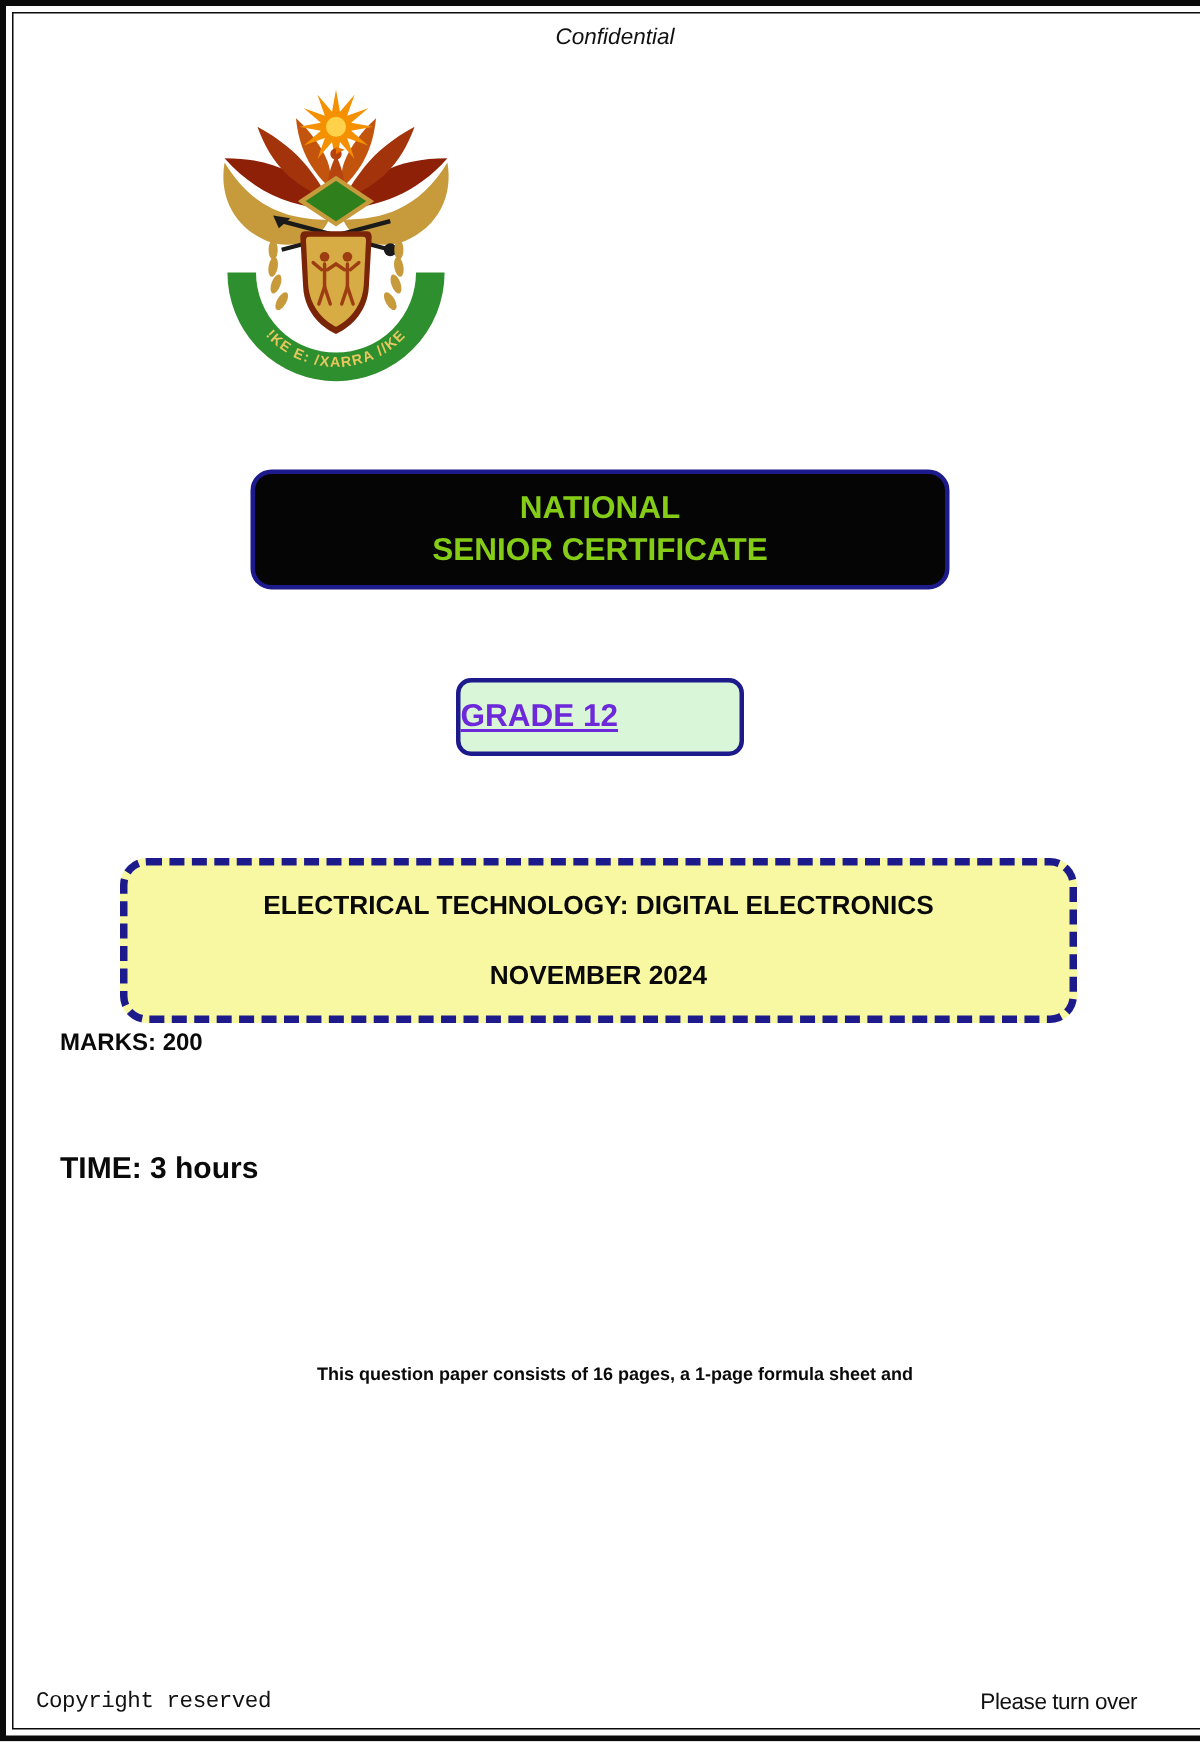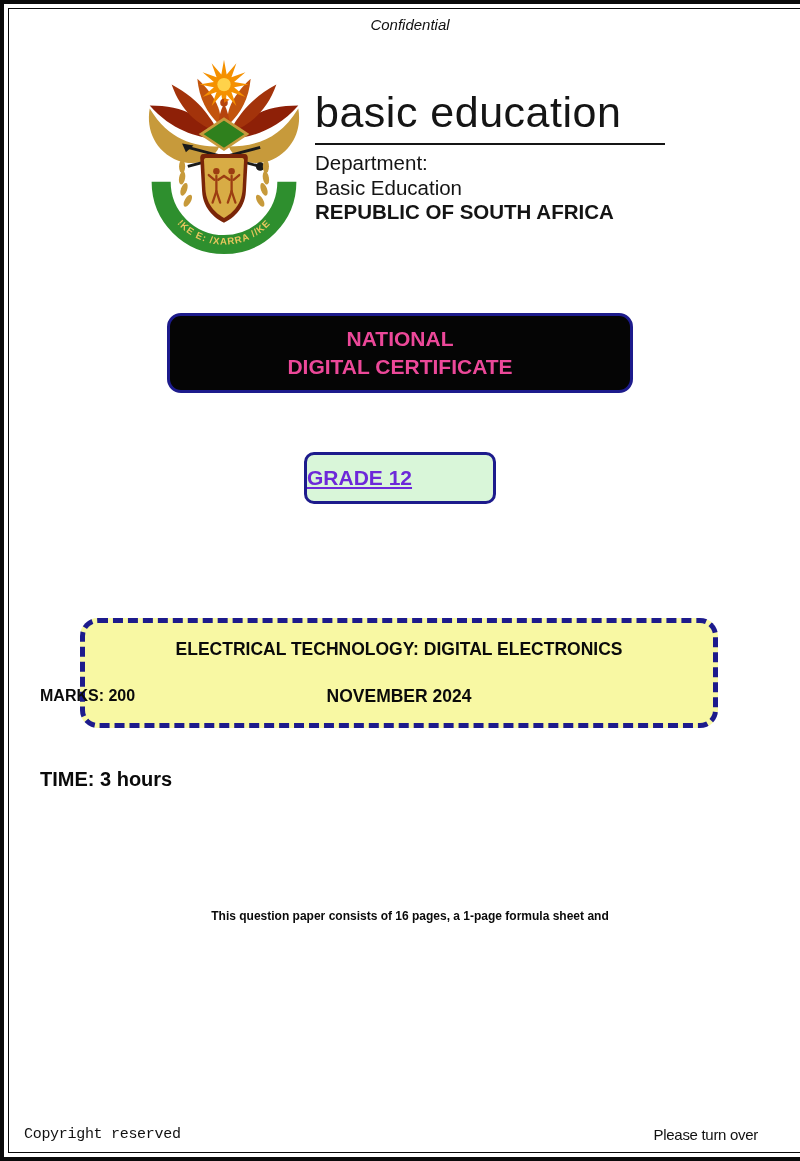--- a/index.html
+++ b/index.html
@@ -27,37 +27,37 @@
     letter-spacing:0.5px;border-bottom:2.5px solid #151515;padding-bottom:6px;
     white-space:nowrap;
   }
   .dept-lines{margin-top:6px;font-size:20.5px;line-height:1.18;color:#141414;}
   .dept-line3{font-weight:bold;white-space:nowrap;}
 
   .nsc-box{
     position:absolute;left:167px;top:313px;width:460px;height:74px;
     background:#050505;border:3px solid #1d1b8c;border-radius:14px;
     display:flex;flex-direction:column;align-items:center;justify-content:center;
-    color:#ec4899;font-weight:bold;font-size:21px;line-height:1.35;text-align:center;
+    color:#84cc16;font-weight:bold;font-size:21px;line-height:1.35;text-align:center;
   }
 
   .grade-box{
     position:absolute;left:304px;top:452px;width:186px;height:46px;
     background:#d9f6d9;border:3.5px solid #1d1b8c;border-radius:10px;
     display:flex;align-items:center;justify-content:flex-start;
     font-weight:bold;font-size:21px;color:#6d28d9;text-decoration:underline;
   }
 
   .subject-box{
     position:absolute;left:80px;top:572px;width:638px;height:110px;
     background:#f8f8a3;border:5px dashed #1d1b8c;border-radius:18px;
     box-sizing:border-box;
     display:flex;flex-direction:column;align-items:center;justify-content:center;
     gap:26px;
-    font-weight:bold;font-size:17.5px;color:#0a0a0a;text-align:center;margin-top:46px;
+    font-weight:bold;font-size:17.5px;color:#0a0a0a;text-align:center;
   }
 
   .marks-line{position:absolute;left:40px;top:687px;font-weight:bold;font-size:16px;color:#0a0a0a;}
   .time-line{position:absolute;left:40px;top:768px;font-weight:bold;font-size:20px;color:#0a0a0a;}
 
   .note-block{
     position:absolute;left:0;top:908px;width:100%;
     text-align:center;font-weight:bold;font-size:12px;line-height:1.4;color:#0a0a0a;
   }
 
@@ -140,32 +140,24 @@
     </g>
 
     <g>
       <path id="motto-arc" d="M 24,132 A 66 66 0 0 0 156,132" fill="none" stroke="#2e8f2e" stroke-width="20"></path>
       <text font-size="10" font-weight="bold" fill="#e9c75e" letter-spacing="1" font-family="Liberation Sans, sans-serif">
         <textPath href="#motto-arc" startOffset="50%" text-anchor="middle">!KE E: /XARRA //KE</textPath>
       </text>
     </g>
   </svg>
 
-  <div class="brand-block">
-    <div class="brand-title">basic education</div>
-    <div class="dept-lines">
-      <div>Department:</div>
-      <div>Basic Education</div>
-      <div class="dept-line3">REPUBLIC OF SOUTH AFRICA</div>
-    </div>
-  </div>
 
   <div class="nsc-box">
     <div>NATIONAL</div>
-    <div>DIGITAL CERTIFICATE</div>
+    <div>SENIOR CERTIFICATE</div>
   </div>
 
   <div class="grade-box">
     <span>GRADE 12</span>
   </div>
 
   <div class="subject-box">
     <div>ELECTRICAL TECHNOLOGY: DIGITAL ELECTRONICS</div>
     <div>NOVEMBER 2024</div>
   </div>

